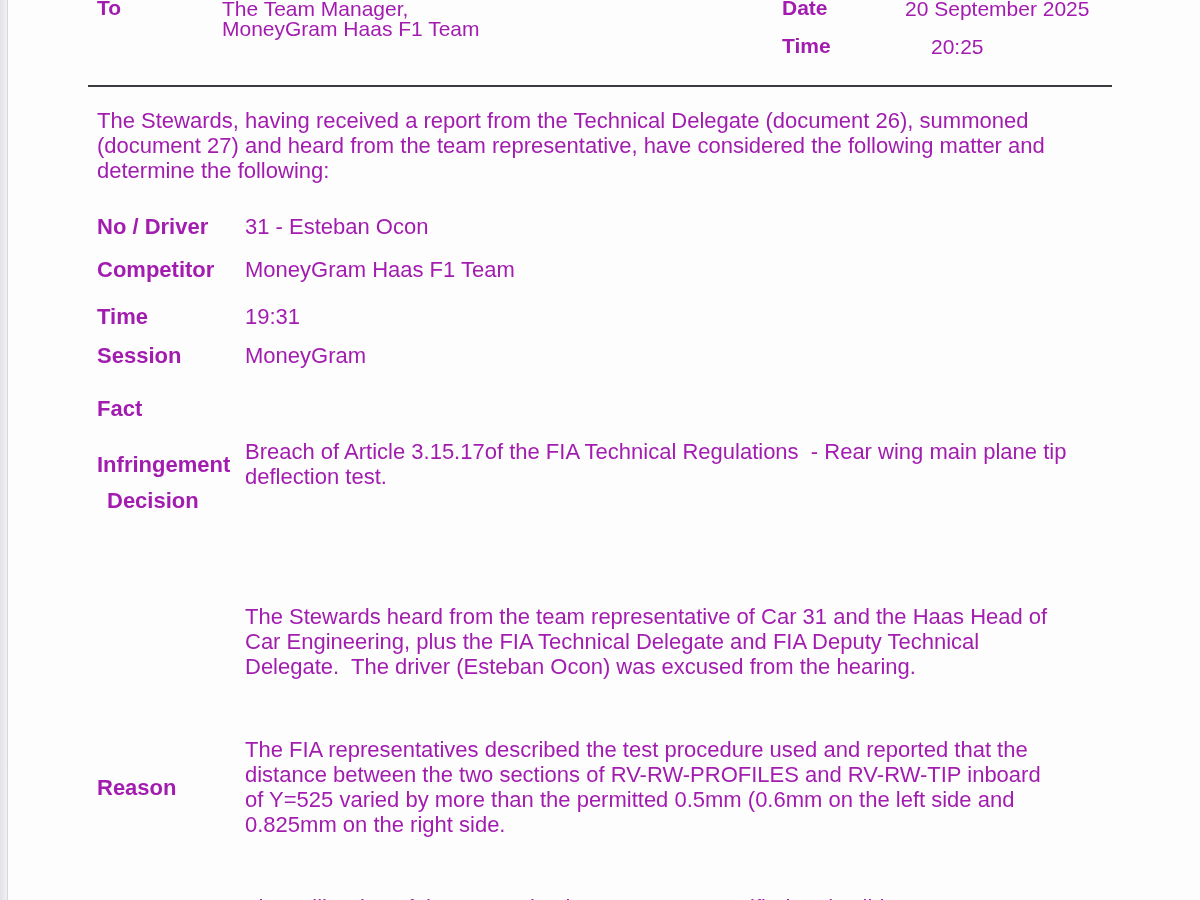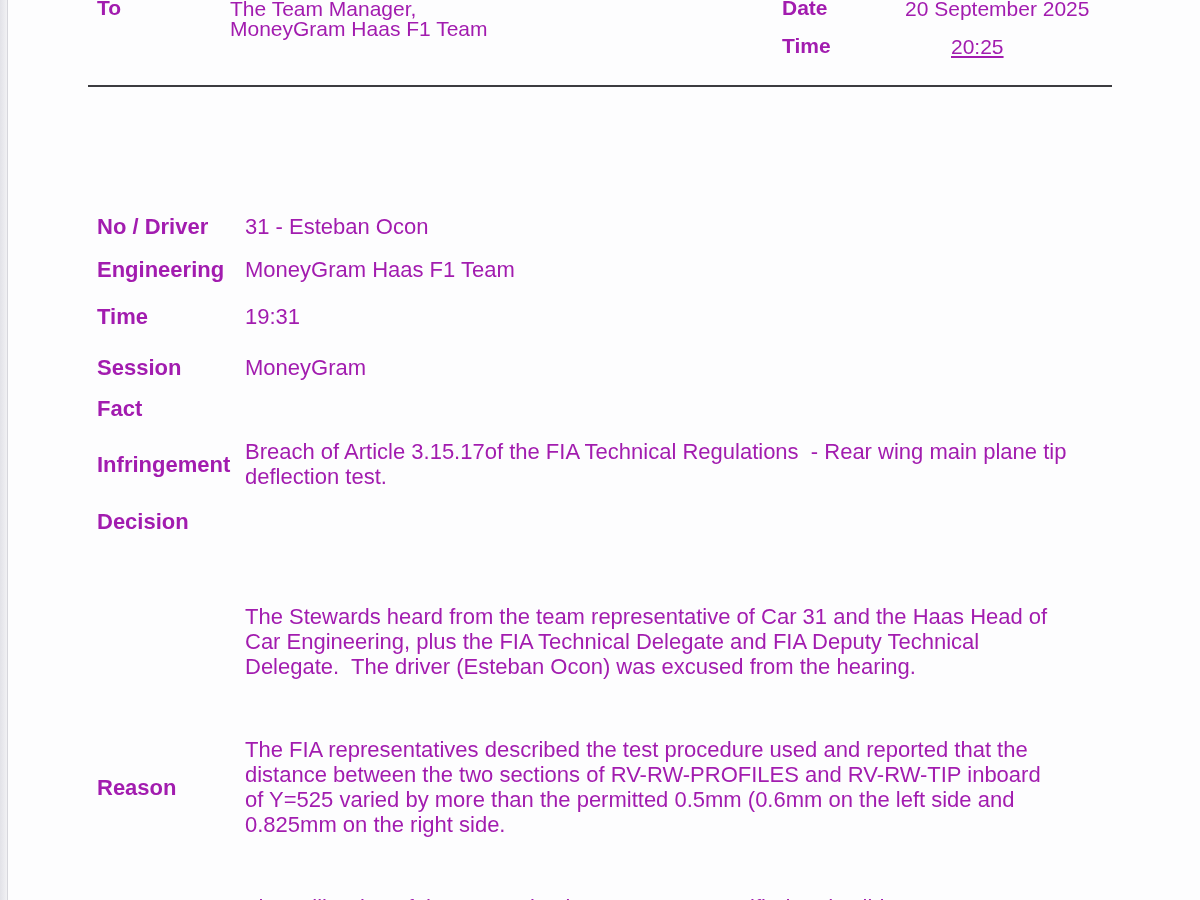--- a/index.html
+++ b/index.html
@@ -84,63 +84,66 @@
 </style>
 </head>
 <body>
 
 <div class="photo">
   <div class="edge-left"></div>
 
   <div class="page">
 
     <div class="hdr b" style="left:97px; top:-2px;">To</div>
-    <div class="hdr" style="left:230px; top:-1px;">The Team Manager,
+    <div class="hdr" style="left:222px; top:-1px;">The Team Manager,
 MoneyGram Haas F1 Team</div>
 
     <div class="hdr b" style="left:782px; top:-2px;">Date</div>
     <div class="hdr" style="left:905px; top:-1px;">20 September 2025</div>
 
     <div class="hdr b" style="left:782px; top:36px;">Time</div>
-    <div class="hdr" style="left:951px; top:37px;text-decoration:underline;">20:25</div>
+    <div class="hdr" style="left:931px; top:37px;">20:25</div>
 
     <div class="rule"></div>
 
+    <div class="intro">The Stewards, having received a report from the Technical Delegate (document 26), summoned
+(document 27) and heard from the team representative, have considered the following matter and
+determine the following:</div>
 
     <div class="row" style="top:214px;">
       <div class="row-label">No / Driver</div>
       <div class="row-value">31 - Esteban Ocon</div>
     </div>
 
     <div class="row" style="top:257px;">
-      <div class="row-label">Engineering</div>
+      <div class="row-label">Competitor</div>
       <div class="row-value">MoneyGram Haas F1 Team</div>
     </div>
 
     <div class="row" style="top:304px;">
       <div class="row-label">Time</div>
       <div class="row-value">19:31</div>
     </div>
 
-    <div class="row" style="top:355px;">
+    <div class="row" style="top:343px;">
       <div class="row-label">Session</div>
       <div class="row-value">MoneyGram</div>
     </div>
 
     <div class="row" style="top:396px;">
       <div class="row-label">Fact</div>
     </div>
 
     <div class="row" style="top:439px;">
       <div class="row-label">Infringement</div>
       <div class="row-value">Breach of Article 3.15.17of the FIA Technical Regulations  - Rear wing main plane tip
 deflection test.</div>
     </div>
 
-    <div class="row" style="top:509px;">
+    <div class="row" style="top:488px;margin-left:10px;">
       <div class="row-label">Decision</div>
     </div>
 
     <div class="row" style="top:554px;">
       <div class="row-label">Reason</div>
       <div class="row-value">
         <p>The Stewards heard from the team representative of Car 31 and the Haas Head of
 Car Engineering, plus the FIA Technical Delegate and FIA Deputy Technical
 Delegate.  The driver (Esteban Ocon) was excused from the hearing.</p>
         <p>The FIA representatives described the test procedure used and reported that the

